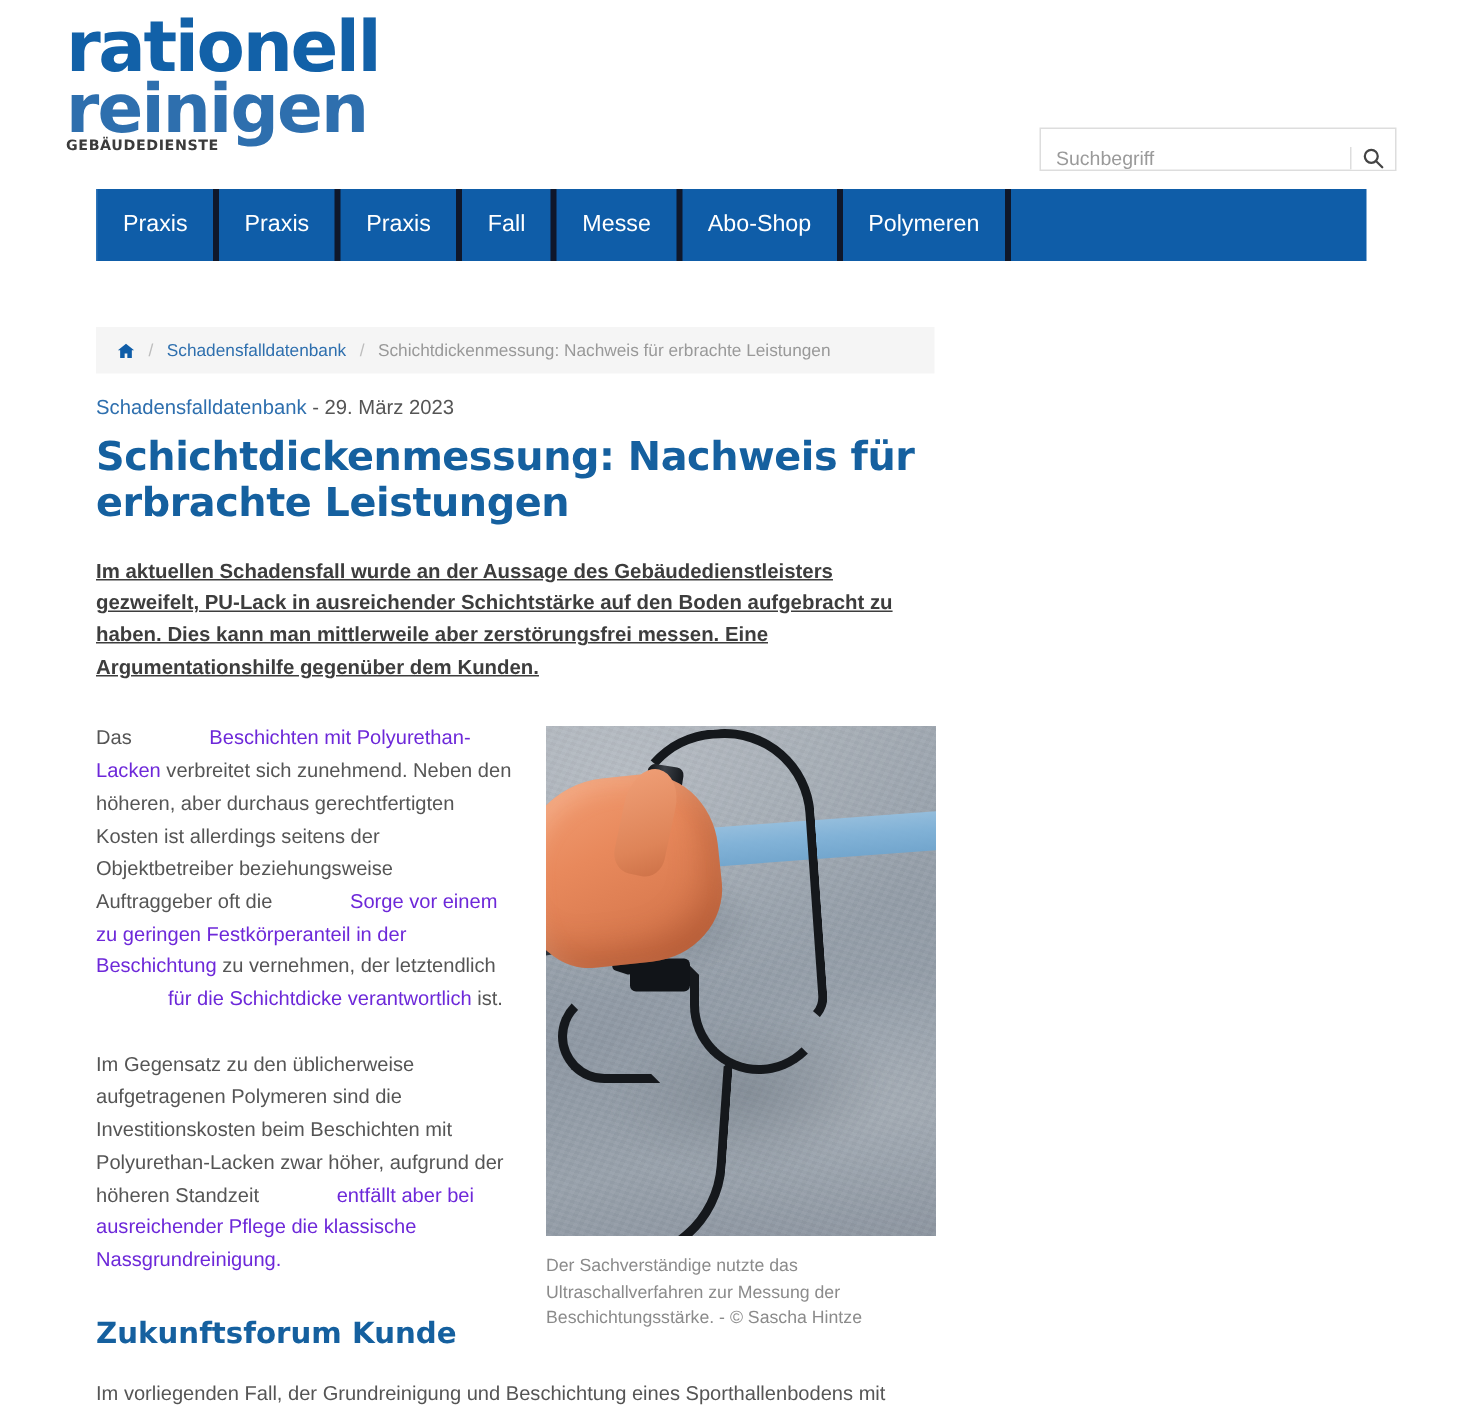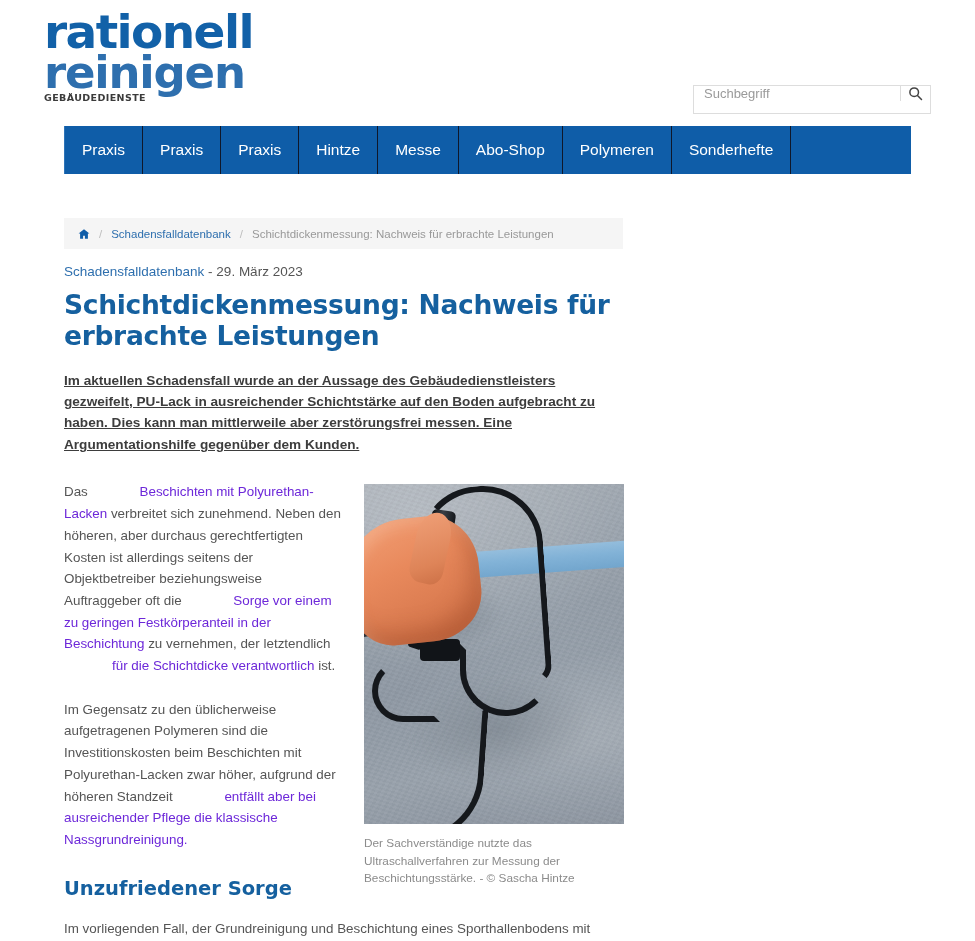--- a/index.html
+++ b/index.html
@@ -63,21 +63,21 @@
     display: block;
     margin-top: 1px;
   }
 
   
   .search {
     position: absolute;
     left: 693px;
     top: 85px;
     display: flex;
-    align-items: flex-start;
+    align-items: flex-end;
     border: 1px solid #dddddd;
     background: #fff;
     height: 29px;
     box-sizing: border-box;
   }
   .search-input {
     width: 186px;
     border: 0;
     outline: none;
     font-family: "Liberation Sans", sans-serif;
@@ -113,21 +113,21 @@
     box-sizing: border-box;
   }
   .nav-item {
     display: flex;
     align-items: center;
     padding: 16px 17px;
     color: #ffffff;
     font-size: 15.5px;
     font-family: "Liberation Sans", sans-serif;
     text-decoration: none;
-    border-right: 1px solid #0f172a;
+    border-right: 4px solid #0f172a;
     white-space: nowrap;
     cursor: pointer;
   }
   .nav-item:first-child { border-left: 1px solid #2E74B8; }
 
   
   .breadcrumb {
     position: absolute;
     left: 64px;
     top: 218px;
@@ -379,25 +379,24 @@
           </svg>
         </span>
       </button>
     </div>
   </div>
 
   <nav class="nav">
     <a class="nav-item" href="#">Praxis</a>
     <a class="nav-item" href="#">Praxis</a>
     <a class="nav-item" href="#">Praxis</a>
-    <a class="nav-item" href="#">Hintze</a>
+    <a class="nav-item" href="#">Fall</a>
     <a class="nav-item" href="#">Messe</a>
     <a class="nav-item" href="#">Abo-Shop</a>
     <a class="nav-item" href="#">Polymeren</a>
-    <a class="nav-item" href="#">Sonderhefte</a>
   </nav>
 
   <div class="breadcrumb">
     <span class="bc-home">
       <svg width="12" height="12" viewBox="0 0 16 16" fill="#0F5DA8">
         <path d="M8 1.6 0.8 7.4h2v6.9h4.0v-4.1h2.4v4.1h4.0V7.4h2z"></path>
       </svg>
     </span>
     <span class="bc-sep">/</span>
     <a class="bc-link" href="#">Schadensfalldatenbank</a>
@@ -437,21 +436,21 @@
           <div class="hand"></div>
           <div class="thumb"></div>
         </div>
         <figcaption class="caption">Der Sachverständige nutzte das Ultraschallverfahren zur Messung der Beschichtungsstärke. - © Sascha Hintze</figcaption>
       </figure>
 
       <p><span>Das </span><b>Beschichten mit Polyurethan-Lacken</b><span> verbreitet sich zunehmend. Neben den höheren, aber durchaus gerechtfertigten Kosten ist allerdings seitens der Objektbetreiber beziehungsweise Auftraggeber oft die </span><b>Sorge vor einem zu geringen Festkörperanteil in der Beschichtung</b><span> zu vernehmen, der letztendlich </span><b>für die Schichtdicke verantwortlich</b><span> ist.</span></p>
 
       <p><span>Im Gegensatz zu den üblicherweise aufgetragenen Polymeren sind die Investitionskosten beim Beschichten mit Polyurethan-Lacken zwar höher, aufgrund der höheren Standzeit </span><b>entfällt aber bei ausreichender Pflege die klassische Nassgrundreinigung.</b></p>
 
-      <h2 class="subhead">Unzufriedener Sorge</h2>
+      <h2 class="subhead">Zukunftsforum Kunde</h2>
 
       <p><span>Im vorliegenden Fall, der Grundreinigung und Beschichtung eines Sporthallenbodens mit einem Polyurethan-Lack, sollte überprüft werden, </span></p>
 
       <div class="clear"></div>
     </div>
   </article>
 
 </div>
 
 </body></html>

